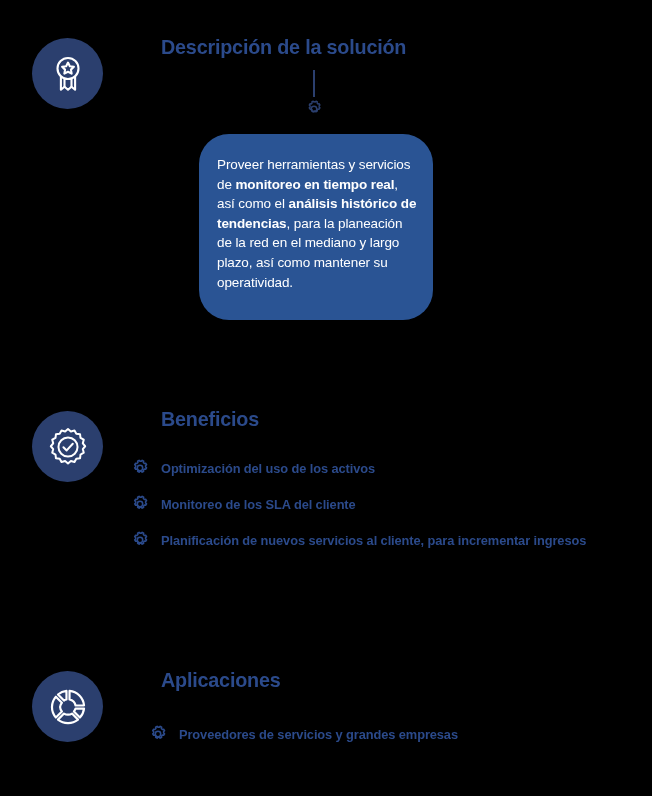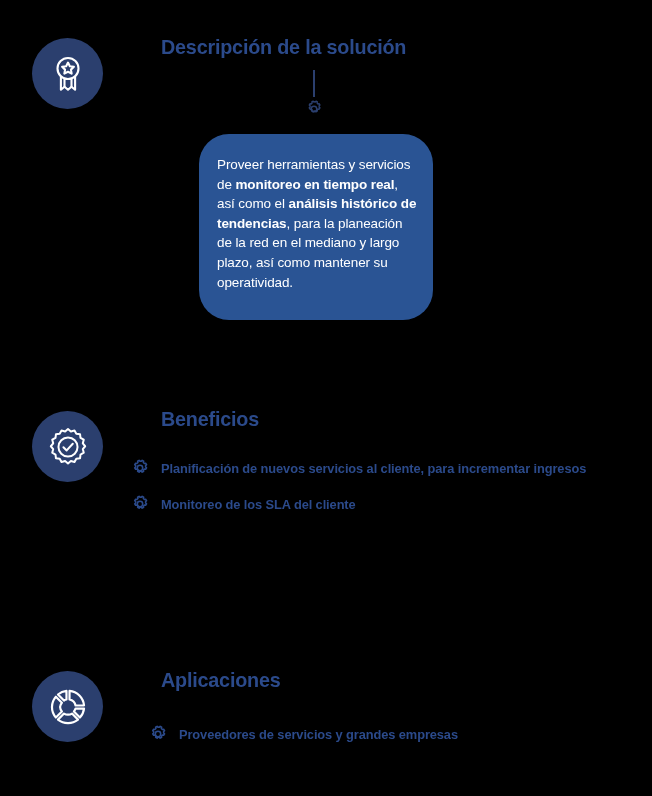--- a/index.html
+++ b/index.html
@@ -164,28 +164,35 @@
   </div>
 
   <div class="section-heading" id="heading-beneficios">Beneficios</div>
 
   <div class="bullet-list" id="list-beneficios">
     <div class="bullet-item">
       <svg class="bullet-icon" viewBox="0 0 24 24" fill="none" stroke="#2b4a8b" stroke-width="2.1" stroke-linecap="round" stroke-linejoin="round">
         <path d="M12 2.6 l1.8 .45 1.1 -1.25 1.95 1.25 -.36 1.65 1.35 1.35 1.65 -.36 1.25 1.95 -1.25 1.1 0 1.9 1.25 1.1 -1.25 1.95 -1.65 -.36 -1.35 1.35 .36 1.65 -1.95 1.25 -1.1 -1.25 -1.9 0 -1.1 1.25 -1.95 -1.25 .36 -1.65 -1.35 -1.35 -1.65 .36 -1.25 -1.95 1.25 -1.1 0 -1.9 -1.25 -1.1 1.25 -1.95 1.65 .36 1.35 -1.35 -.36 -1.65 1.95 -1.25 1.1 1.25z"></path>
         <circle cx="12" cy="12" r="3.6"></circle>
       </svg>
+      <span class="bullet-label">Optimización del uso de los activos</span>
+    </div>
+    <div class="bullet-item">
+      <svg class="bullet-icon" viewBox="0 0 24 24" fill="none" stroke="#2b4a8b" stroke-width="2.1" stroke-linecap="round" stroke-linejoin="round">
+        <path d="M12 2.6 l1.8 .45 1.1 -1.25 1.95 1.25 -.36 1.65 1.35 1.35 1.65 -.36 1.25 1.95 -1.25 1.1 0 1.9 1.25 1.1 -1.25 1.95 -1.65 -.36 -1.35 1.35 .36 1.65 -1.95 1.25 -1.1 -1.25 -1.9 0 -1.1 1.25 -1.95 -1.25 .36 -1.65 -1.35 -1.35 -1.65 .36 -1.25 -1.95 1.25 -1.1 0 -1.9 -1.25 -1.1 1.25 -1.95 1.65 .36 1.35 -1.35 -.36 -1.65 1.95 -1.25 1.1 1.25z"></path>
+        <circle cx="12" cy="12" r="3.6"></circle>
+      </svg>
+      <span class="bullet-label">Monitoreo de los SLA del cliente</span>
+    </div>
+    <div class="bullet-item">
+      <svg class="bullet-icon" viewBox="0 0 24 24" fill="none" stroke="#2b4a8b" stroke-width="2.1" stroke-linecap="round" stroke-linejoin="round">
+        <path d="M12 2.6 l1.8 .45 1.1 -1.25 1.95 1.25 -.36 1.65 1.35 1.35 1.65 -.36 1.25 1.95 -1.25 1.1 0 1.9 1.25 1.1 -1.25 1.95 -1.65 -.36 -1.35 1.35 .36 1.65 -1.95 1.25 -1.1 -1.25 -1.9 0 -1.1 1.25 -1.95 -1.25 .36 -1.65 -1.35 -1.35 -1.65 .36 -1.25 -1.95 1.25 -1.1 0 -1.9 -1.25 -1.1 1.25 -1.95 1.65 .36 1.35 -1.35 -.36 -1.65 1.95 -1.25 1.1 1.25z"></path>
+        <circle cx="12" cy="12" r="3.6"></circle>
+      </svg>
       <span class="bullet-label">Planificación de nuevos servicios al cliente, para incrementar ingresos</span>
-    </div>
-    <div class="bullet-item">
-      <svg class="bullet-icon" viewBox="0 0 24 24" fill="none" stroke="#2b4a8b" stroke-width="2.1" stroke-linecap="round" stroke-linejoin="round">
-        <path d="M12 2.6 l1.8 .45 1.1 -1.25 1.95 1.25 -.36 1.65 1.35 1.35 1.65 -.36 1.25 1.95 -1.25 1.1 0 1.9 1.25 1.1 -1.25 1.95 -1.65 -.36 -1.35 1.35 .36 1.65 -1.95 1.25 -1.1 -1.25 -1.9 0 -1.1 1.25 -1.95 -1.25 .36 -1.65 -1.35 -1.35 -1.65 .36 -1.25 -1.95 1.25 -1.1 0 -1.9 -1.25 -1.1 1.25 -1.95 1.65 .36 1.35 -1.35 -.36 -1.65 1.95 -1.25 1.1 1.25z"></path>
-        <circle cx="12" cy="12" r="3.6"></circle>
-      </svg>
-      <span class="bullet-label">Monitoreo de los SLA del cliente</span>
     </div>
   </div>
 
   <div class="icon-circle" id="badge-chart">
     <svg width="42" height="42" viewBox="0 0 44 44" fill="none" stroke="#ffffff" stroke-width="2.3" stroke-linecap="round" stroke-linejoin="round">
       <path d="M23.6 5.2 a16.8 16.8 0 0 1 15.2 15.2 l-8.9 0 a8 8 0 0 0 -6.3 -6.3z"></path>
       <path d="M20.4 5.2 a16.8 16.8 0 0 0 -8.9 3.7 l6.3 6.3 a8 8 0 0 1 2.6 -1.1z"></path>
       <path d="M9.3 11.2 a16.8 16.8 0 0 0 -4.1 10.8 a16.8 16.8 0 0 0 4.1 11.0 l6.3 -6.3 a8 8 0 0 1 -1.9 -4.7 a8 8 0 0 1 1.9 -4.5z"></path>
       <path d="M11.5 35.2 a16.8 16.8 0 0 0 10.5 3.6 a16.8 16.8 0 0 0 10.5 -3.6 l-6.3 -6.3 a8 8 0 0 1 -4.2 1.1 a8 8 0 0 1 -4.2 -1.1z"></path>
       <path d="M34.5 33.0 a16.8 16.8 0 0 0 4.3 -9.4 l-8.9 0 a8 8 0 0 1 -1.7 3.1z"></path>

